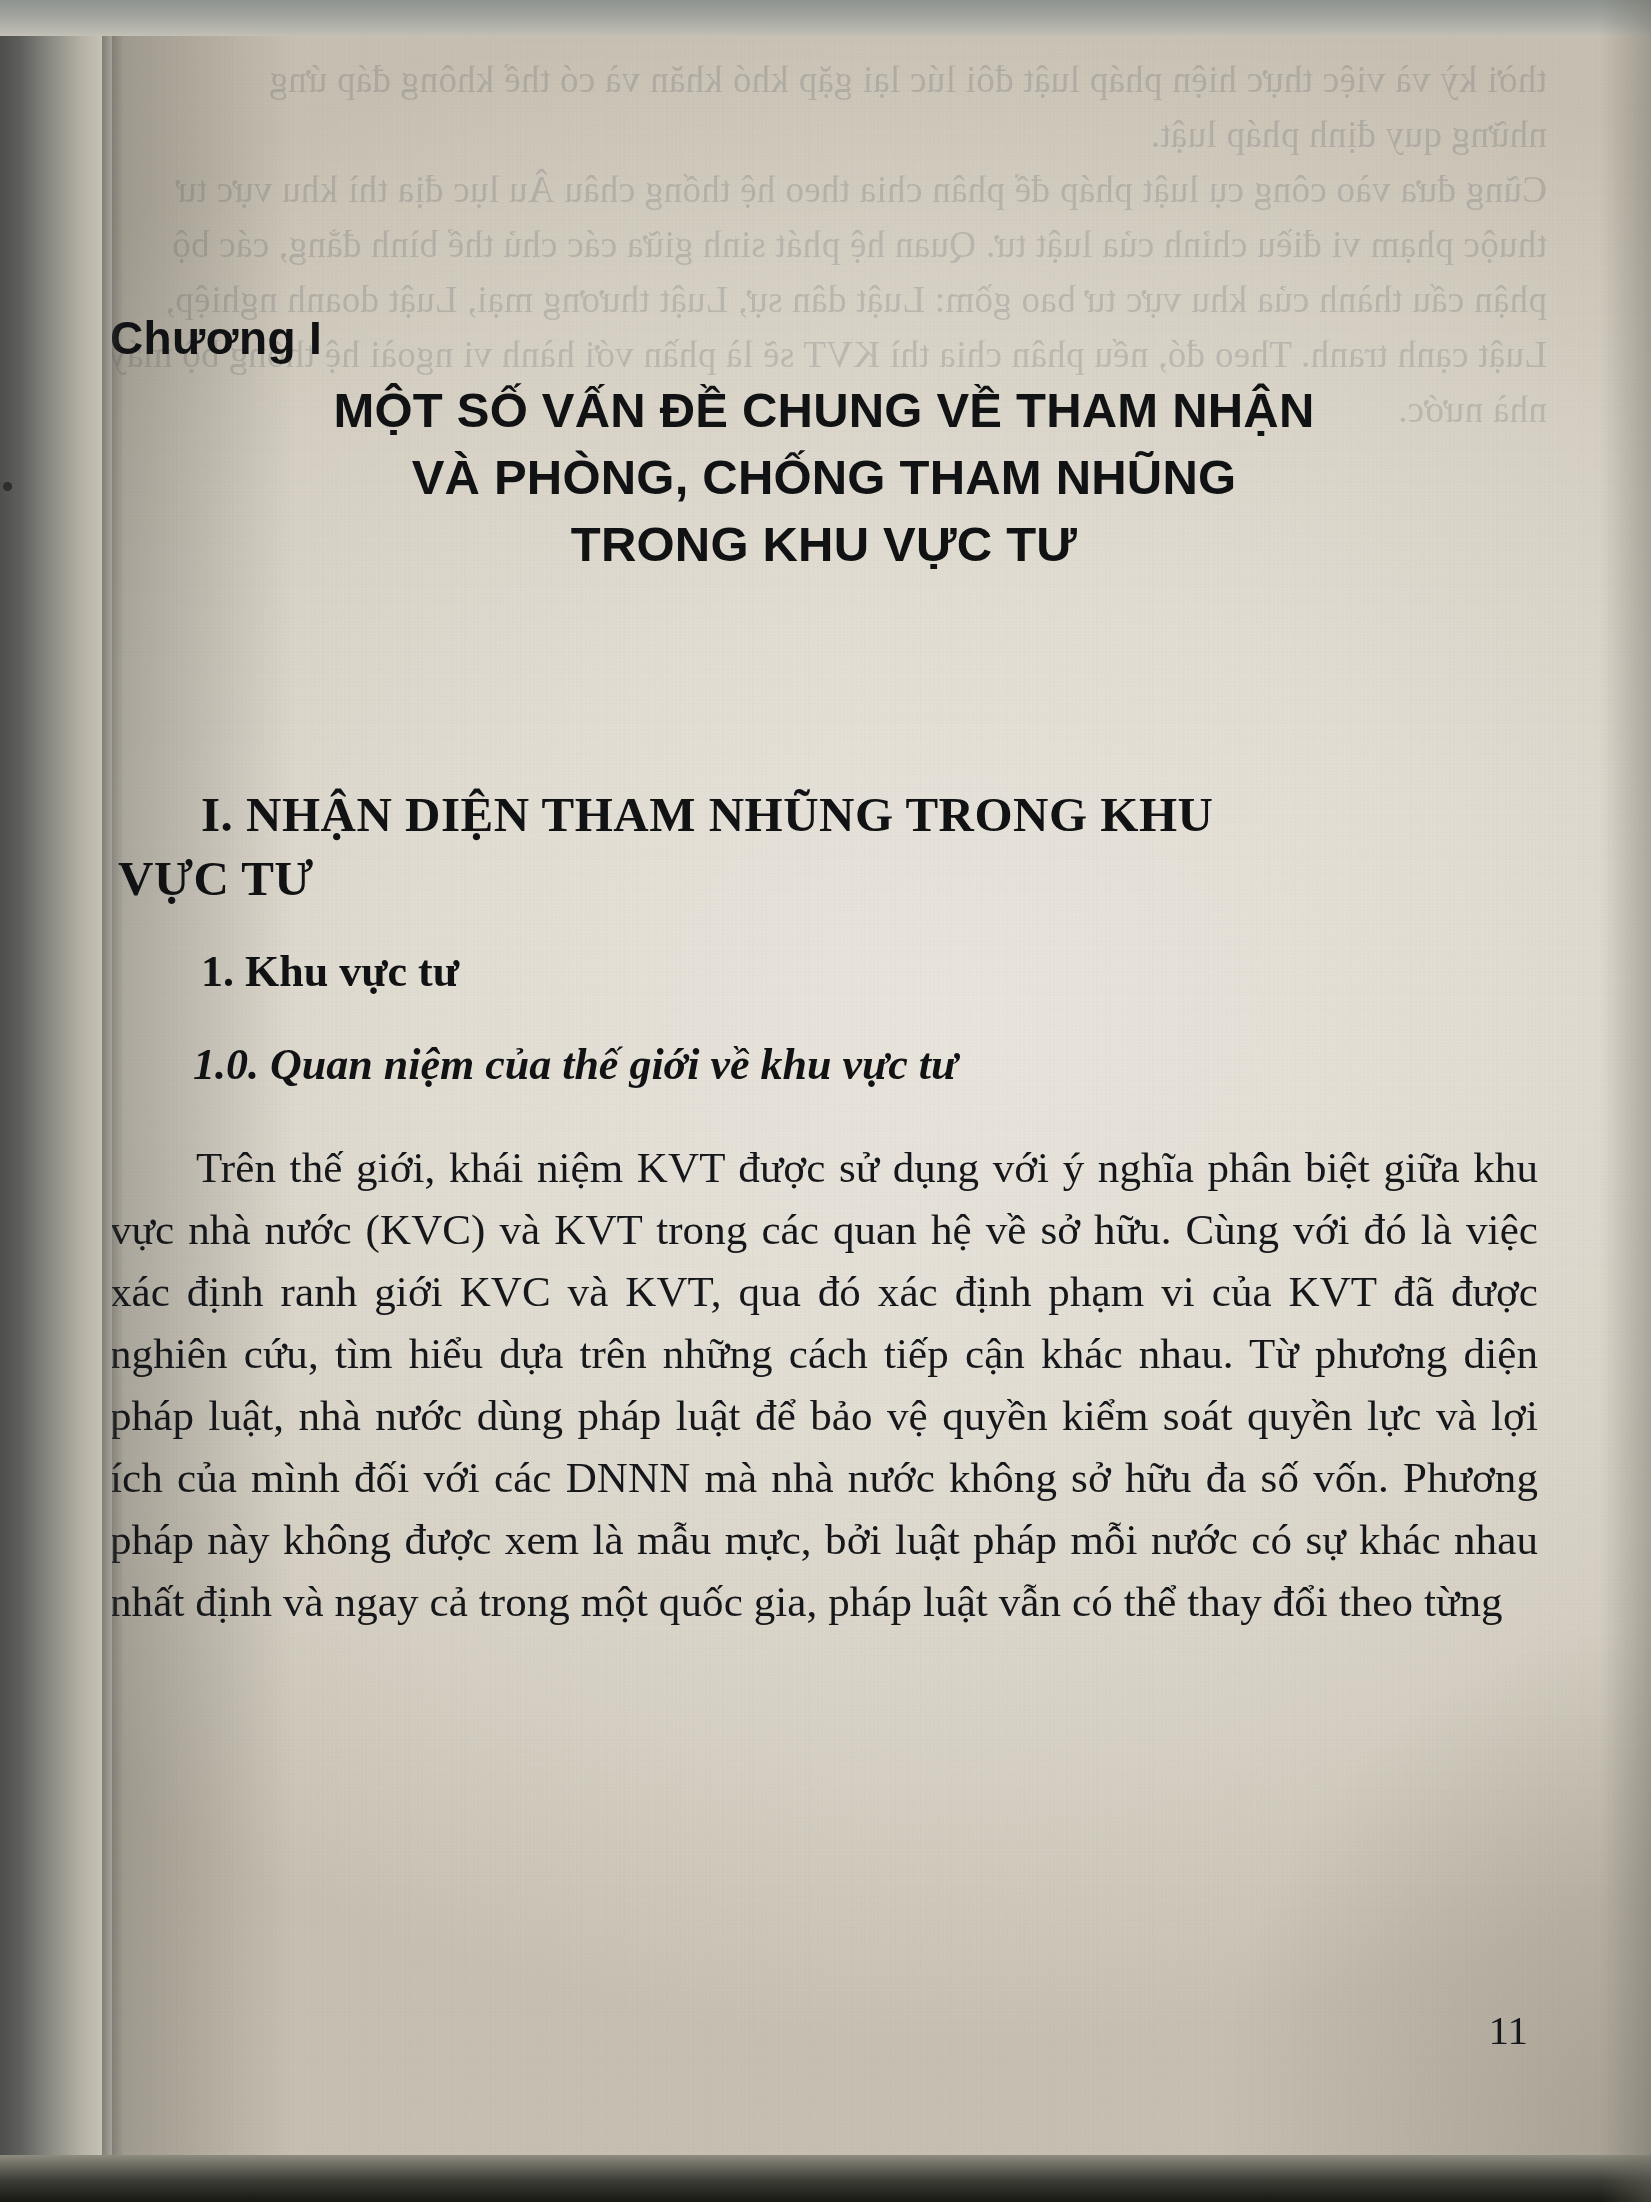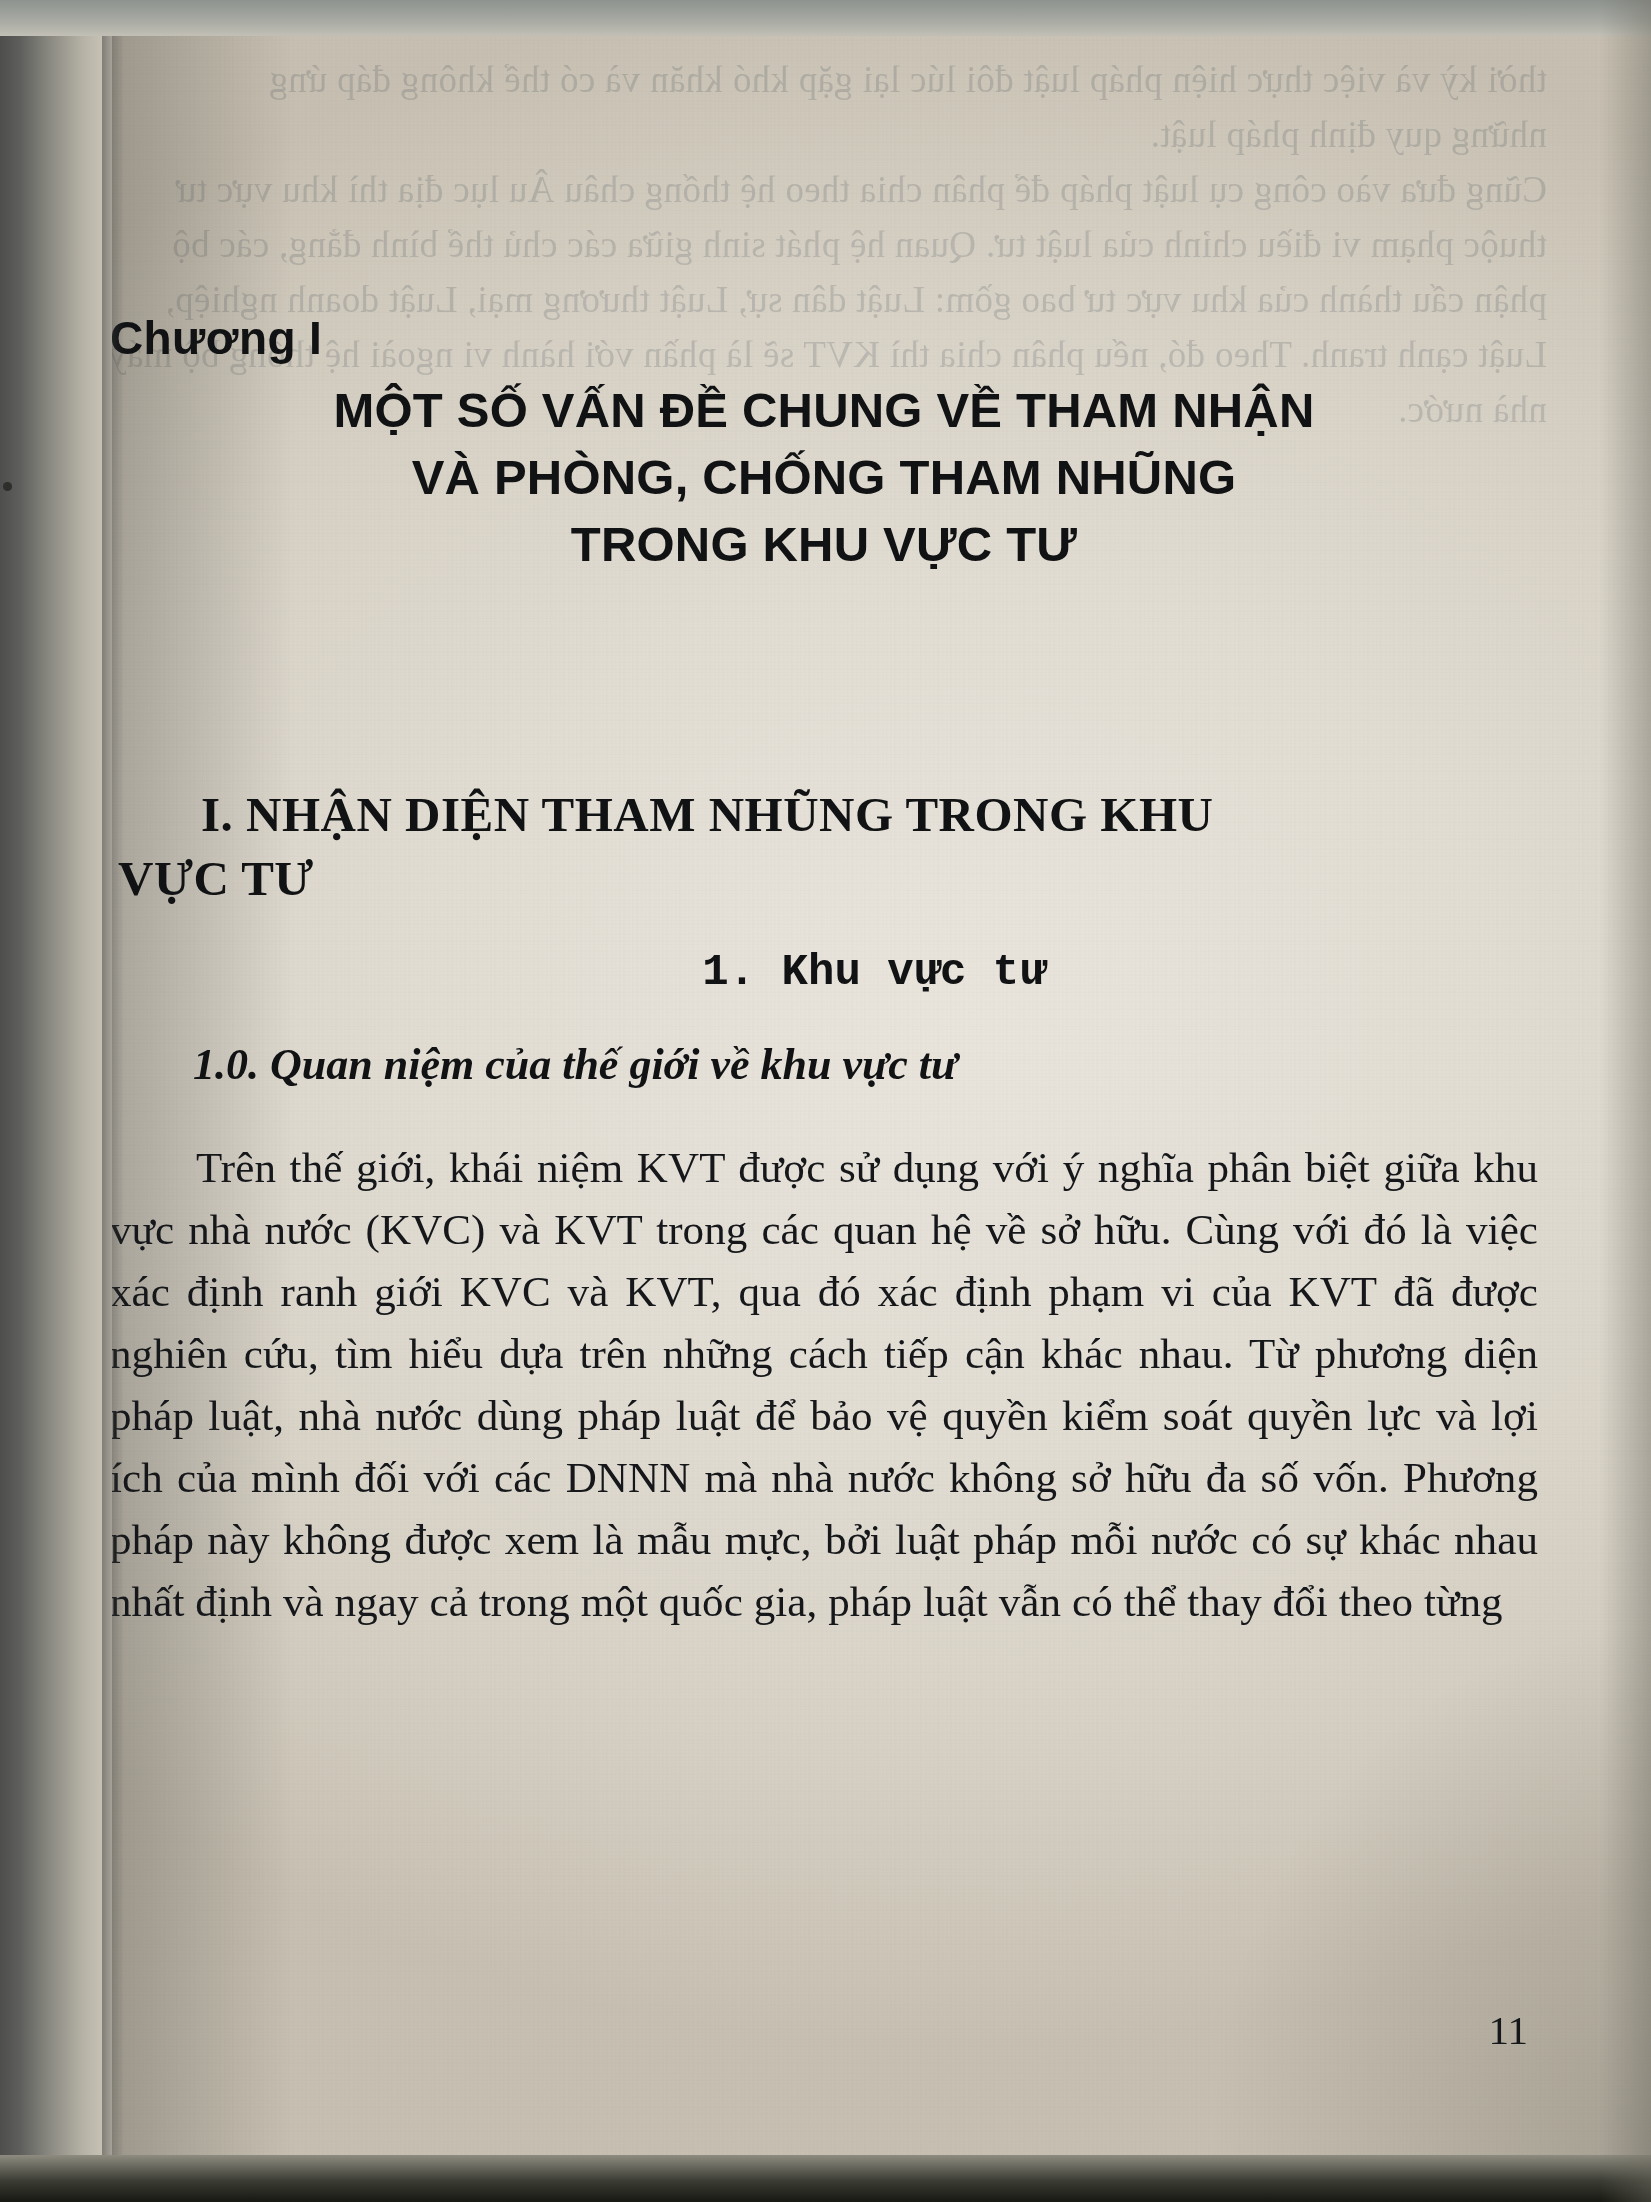--- a/index.html
+++ b/index.html
@@ -138,29 +138,28 @@
     font-weight: bold;
     font-size: 49px;
     line-height: 64px;
     letter-spacing: 0.5px;
     color: #111214;
   }
   .section-heading .first-line { display: block; text-indent: 83px; }
 
   .sub-heading {
     position: absolute;
-    left: 0; top: 946px;
+    left: 8px; top: 946px;
     width: 1445px;
-    font-family: Liberation Mono, monospace;
+    font-family: Liberation Serif, serif;
     font-weight: bold;
     font-size: 44px;
     line-height: 52px;
     text-indent: 83px;
     color: #111214;
-    text-align: center;
   }
 
   .sub-sub-heading {
     position: absolute;
     left: 0; top: 1039px;
     width: 1445px;
     font-family: "Liberation Serif", serif;
     font-weight: bold;
     font-style: italic;
     font-size: 44px;

